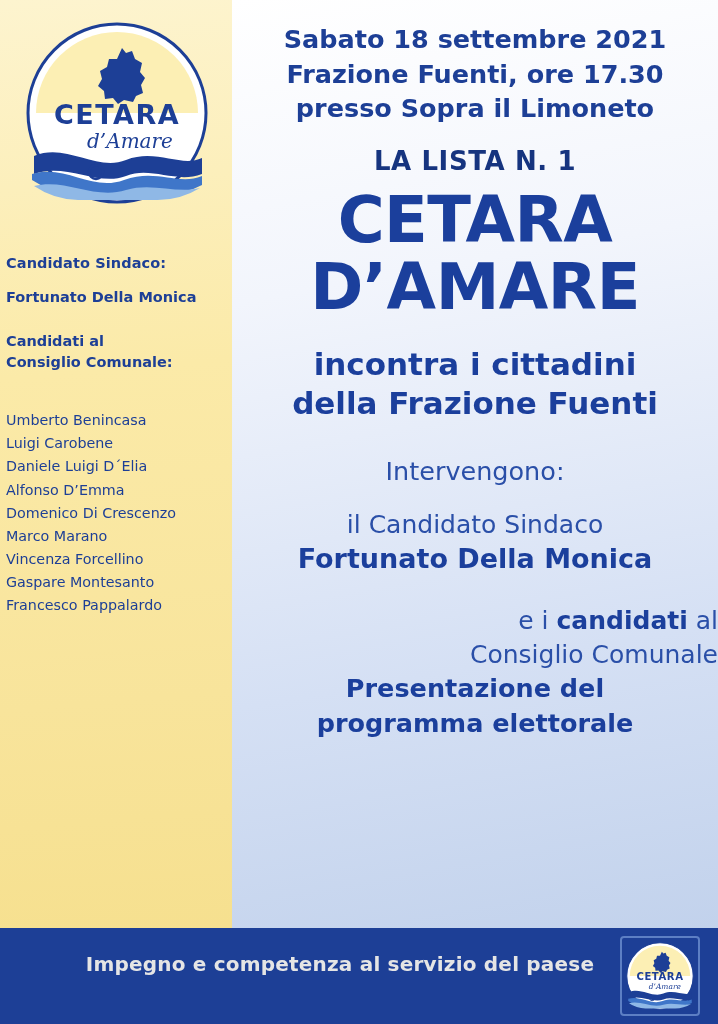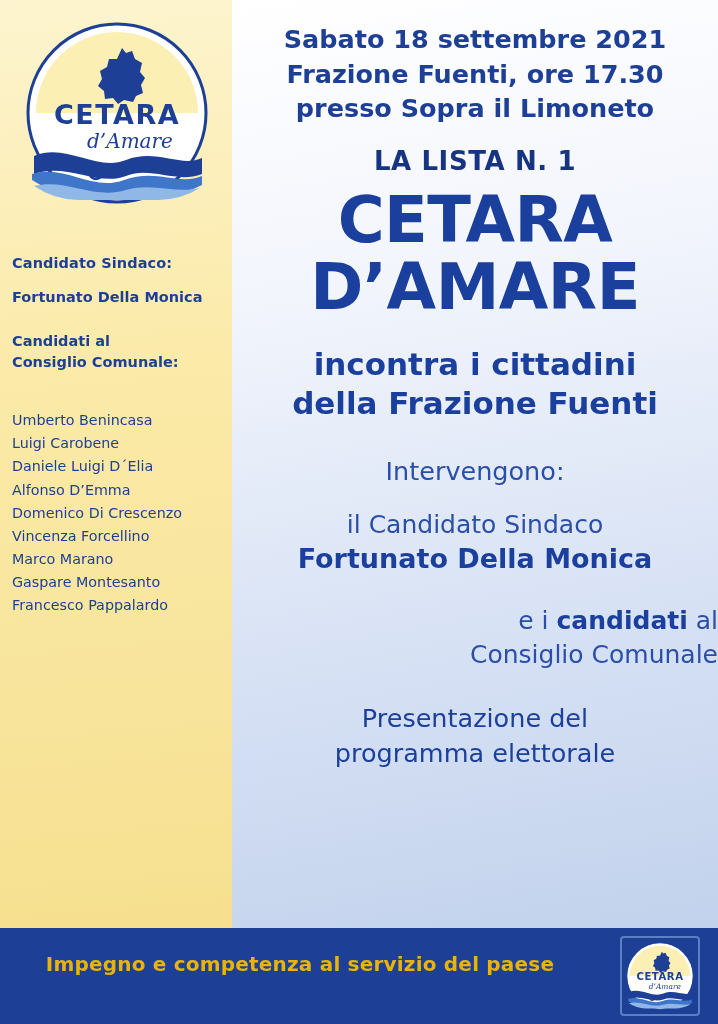--- a/index.html
+++ b/index.html
@@ -43,21 +43,21 @@
     left: 26px;
     top: 22px;
     width: 182px;
     height: 182px;
   }
   .logo svg { display: block; }
 
   
   .left-content {
     position: absolute;
-    left: 12px;
+    left: 6px;
     top: 255px;
     width: 212px;
     color: #1d3f96;
   }
   .lbl-candidato-sindaco {
     font-size: 14.5px;
     font-weight: bold;
     color: #1d3f96;
     margin-bottom: 18px;
     letter-spacing: 0.1px;
@@ -150,46 +150,46 @@
   }
   .e-candidati {
     margin-top: 30px;
     font-size: 25px;
     color: #2a4fa8;
     line-height: 1.35;
     text-align: right;
   }
   .e-candidati b { color: #1b3f9c; }
   .presentazione {
-    margin-top: 30px;
     font-size: 25.5px;
-    font-weight: normal;
+    font-weight: bold;
     line-height: 1.35;
     color: #1b3f9c;
   }
 
   
   .footer {
     position: absolute;
     left: 0;
     top: 928px;
     width: 718px;
     height: 96px;
     background: #1d3f96;
   }
   .footer-text {
     position: absolute;
     left: 0;
     top: 24px;
     width: 600px;
     text-align: center;
-    color: #eab308;
+    color: #e5e5e5;
     font-size: 20px;
     font-weight: bold;
     letter-spacing: 0.2px;
+    padding-left: 40px;
   }
   .footer-logo {
     position: absolute;
     right: 18px;
     top: 8px;
     width: 80px;
     height: 80px;
     border: 2px solid #5d7fc4;
     border-radius: 4px;
     box-sizing: border-box;
@@ -229,22 +229,22 @@
     <div class="lbl-candidato-sindaco">Candidato Sindaco:</div>
     <div class="name-sindaco">Fortunato Della Monica</div>
     <div class="lbl-consiglio" style="white-space:pre-line;">Candidati al
 Consiglio Comunale:</div>
     <ul class="candidate-list">
       <li>Umberto Benincasa</li>
       <li>Luigi Carobene</li>
       <li>Daniele Luigi D´Elia</li>
       <li>Alfonso D’Emma</li>
       <li>Domenico Di Crescenzo</li>
+      <li>Marco Marano</li>
       <li>Vincenza Forcellino</li>
-      <li>Marco Marano</li>
       <li>Gaspare Montesanto</li>
       <li>Francesco Pappalardo</li>
     </ul>
   </div>
 
   <div class="right-content">
     <div class="date-block">
       <div>Sabato 18 settembre 2021</div>
       <div>Frazione Fuenti, ore 17.30</div>
       <div>presso Sopra il Limoneto</div>

